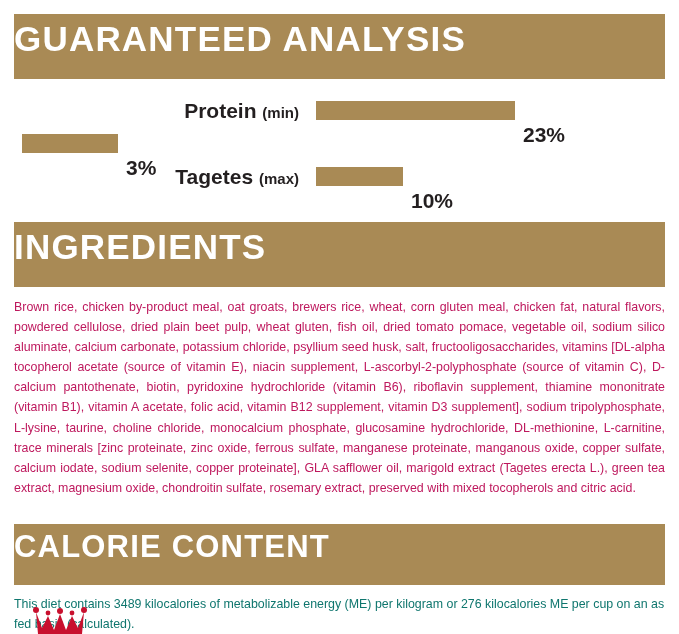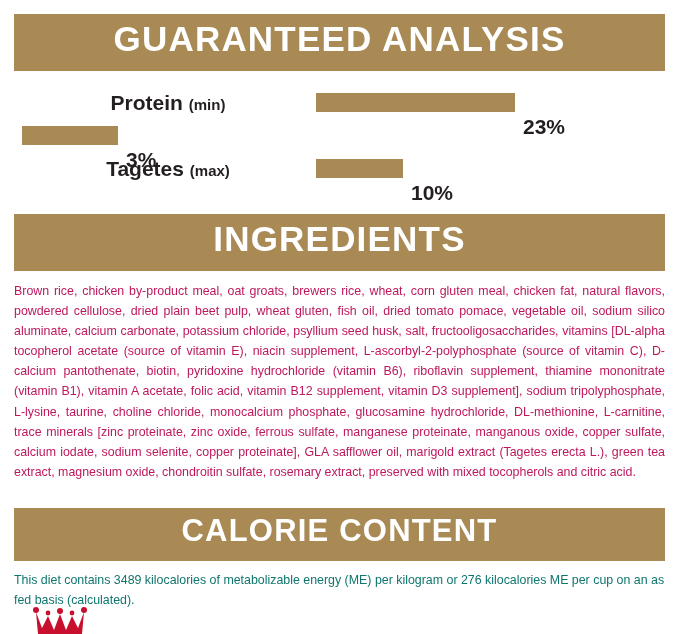--- a/index.html
+++ b/index.html
@@ -18,25 +18,24 @@
     position: relative;
     width: 679px;
     height: 634px;
     box-sizing: border-box;
   }
 
   
   .band {
     background: #a98a55;
     color: #ffffff;
-    text-align: center;
     font-size: 35px;
     letter-spacing: 1.2px;
     font-weight: bold;
-    padding: 7px 0 15px 0;
+    padding: 7px 0 23px 0;
     line-height: 1.0;
   }
   .band.small {
     font-size: 31px;
   }
 
   
   .ga-wrap {
     margin: 14px 14px 0 14px;
   }
@@ -45,22 +44,22 @@
     padding-left: 8px;
   }
   .ga-row {
     display: flex;
     align-items: center;
     height: 31px;
     margin-bottom: 2px;
   }
   .ga-label {
     width: 294px;
-    text-align: center;
-    padding-right: 2px;
+    text-align: right;
+    padding-right: 17px;
     box-sizing: border-box;
     font-size: 21px;
     font-weight: bold;
     white-space: nowrap;
   }
   .ga-label .unit {
     font-size: 15px;
     font-weight: bold;
   }
   .ga-bar {

